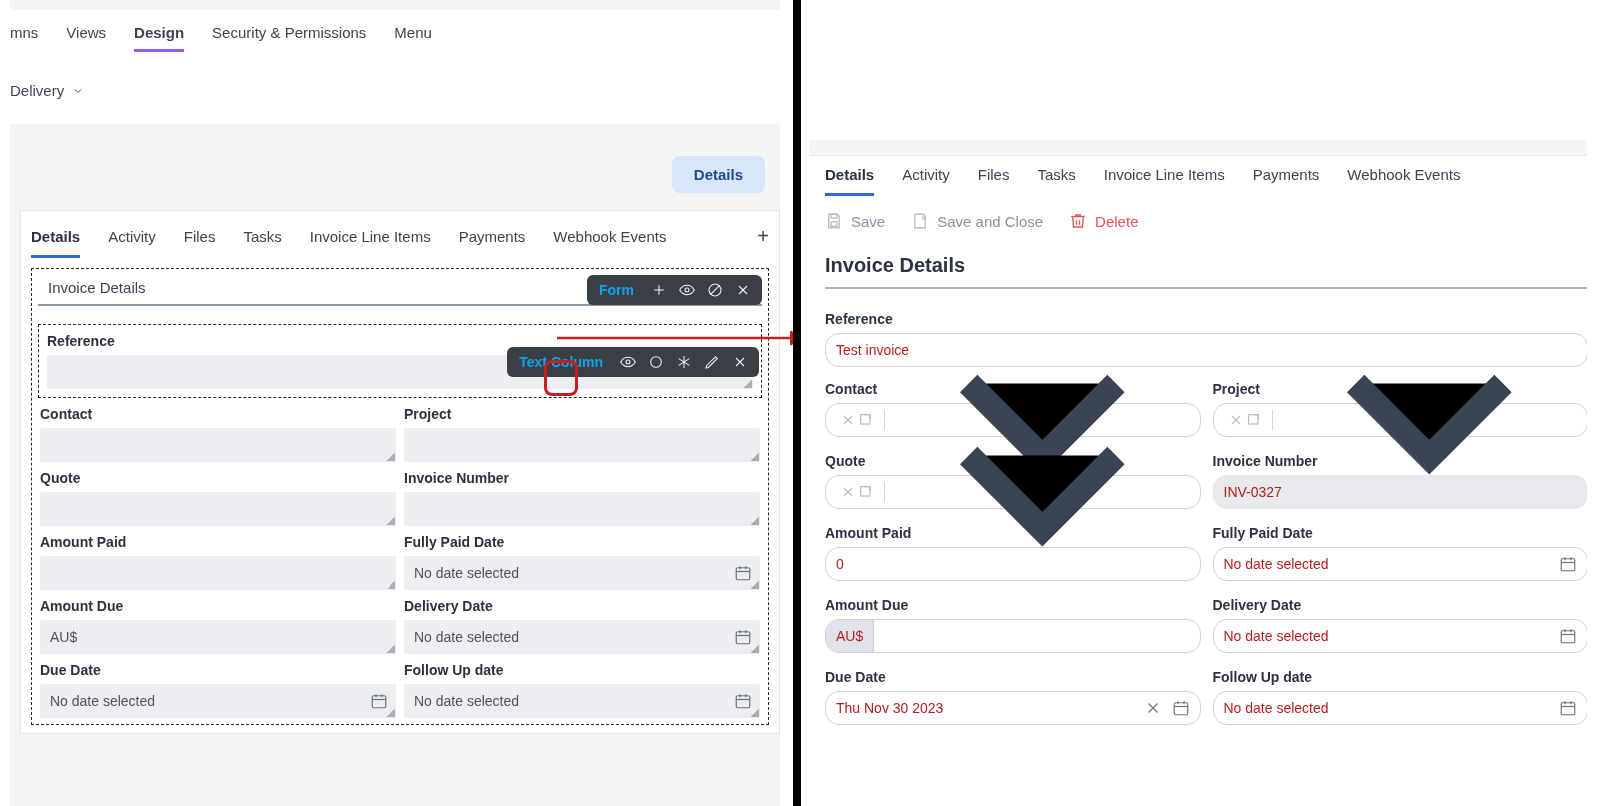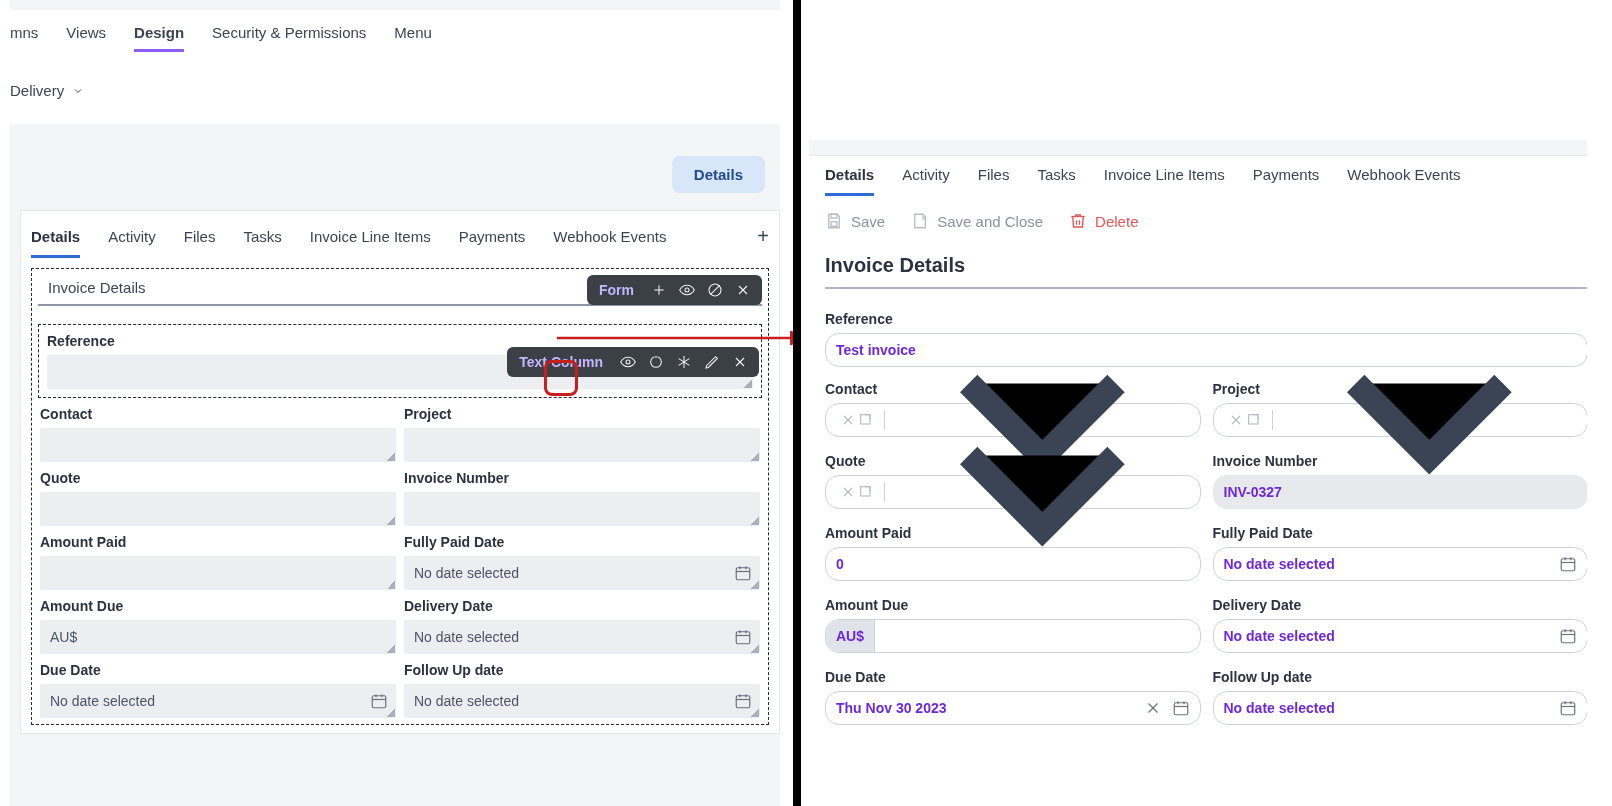--- a/index.html
+++ b/index.html
@@ -45,21 +45,21 @@
   .field-input{background:var(--bg-input);height:34px;border-radius:2px;position:relative;display:flex;align-items:center;padding:0 10px;color:#4b5563;}
   .resize-nub{position:absolute;right:1px;bottom:1px;width:8px;height:8px;background:linear-gradient(135deg,transparent 50%,#aab0ba 50%);}
   .grid2{display:grid;grid-template-columns:1fr 1fr;gap:8px;}
   .date-input{display:flex;align-items:center;justify-content:space-between;padding:0 8px 0 10px;}
   .cal{width:18px;height:18px;fill:#6b7280;}
 
   
   .selected-row{border:1.5px dashed #1f2937;margin:18px 6px 0 6px;padding:8px 8px 8px 8px;position:relative;}
 
   
-  .tb{position:absolute;background:var(--dark);color:#c4b5fd;border-radius:6px;display:flex;align-items:center;height:30px;padding:0 6px;gap:2px;font-size:14px;}
+  .tb{position:absolute;background:var(--dark);color:#0ea5e9;border-radius:6px;display:flex;align-items:center;height:30px;padding:0 6px;gap:2px;font-size:14px;}
   .tb .lbl{padding:0 10px 0 6px;font-weight:600;}
   .tb .ibtn{width:26px;height:26px;display:flex;align-items:center;justify-content:center;cursor:pointer;border-radius:3px;}
   .tb svg{width:16px;height:16px;stroke:#eef1f5;fill:none;stroke-width:1.6;}
   .tb-form{right:6px;top:6px;}
   .tb-col{right:6px;top:6px;margin-left:20px;}
 
   
   .eye-highlight{position:absolute;border:3px solid var(--red);border-radius:8px;width:34px;height:36px;pointer-events:none;}
 
   
@@ -78,21 +78,21 @@
   .rtabs{display:flex;gap:28px;font-size:15px;}
   .rtabs .rt{cursor:pointer;color:var(--text);padding-bottom:10px;}
   .rtabs .rt.active{font-weight:700;color:#2b3242;border-bottom:3px solid var(--blue);}
   .actionbar{display:flex;gap:26px;align-items:center;margin:16px 0 24px 0;color:#8a91a0;}
   .actionbar .act{display:flex;align-items:center;gap:8px;cursor:pointer;font-size:15px;}
   .actionbar .act.del{color:var(--danger);}
   .actionbar svg{width:18px;height:18px;}
 
   .sec-head{font-size:20px;font-weight:600;color:#2b3242;border-bottom:2px solid #aeb4c0;padding-bottom:10px;margin-bottom:22px;}
   .rfield-label{font-weight:600;font-size:14px;color:#2b3242;margin-bottom:6px;}
-  .rinput{height:34px;border:1px solid var(--border);border-radius:14px;background:#fff;display:flex;align-items:center;padding:0 10px;color:#6d28d9;font-weight:bold;}
+  .rinput{height:34px;border:1px solid var(--border);border-radius:14px;background:#fff;display:flex;align-items:center;padding:0 10px;color:#b91c1c;}
   .rinput.ro{background:var(--bg-input-ro);border-color:transparent;}
   .rgrid{display:grid;grid-template-columns:1fr 1fr;gap:16px 12px;margin-top:14px;}
   .combo{justify-content:flex-end;gap:4px;}
   .combo .slot{flex:1;}
   .combo-icons{display:flex;align-items:center;gap:2px;color:#aeb4c0;}
   .combo-icons svg{width:16px;height:16px;stroke:#b7bdc8;fill:none;stroke-width:1.8;}
   .combo .divv{width:1px;height:20px;background:var(--border);margin:0 6px;}
   .chev-dd{stroke:#3b4454 !important;}
   .currency{display:flex;align-items:stretch;padding:0;overflow:hidden;}
   .currency .cu{background:#e0e3e9;display:flex;align-items:center;padding:0 10px;font-size:14px;border-right:1px solid var(--border);}

